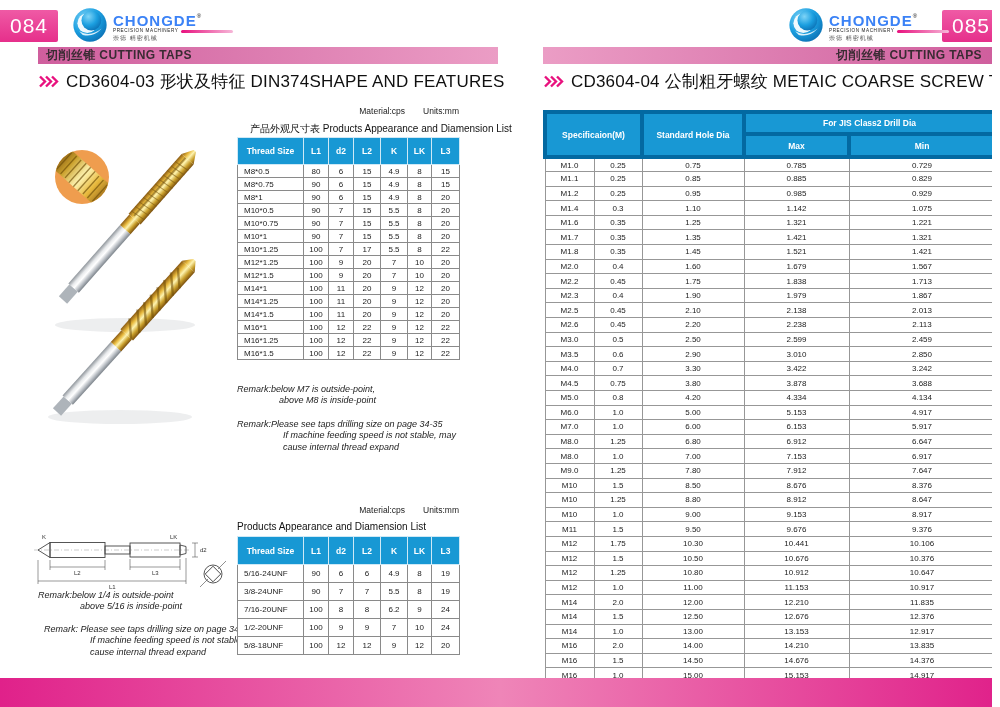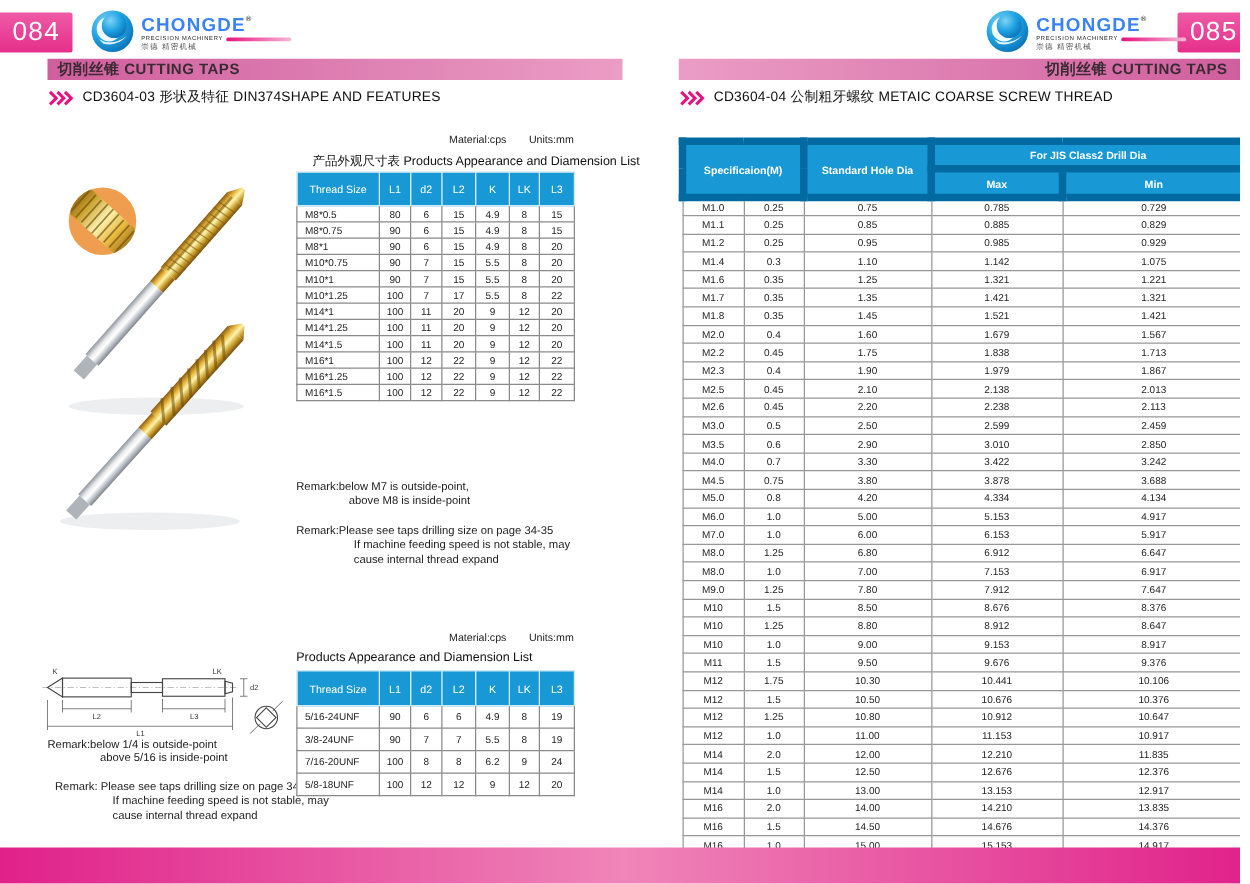--- a/index.html
+++ b/index.html
@@ -30,51 +30,51 @@
 
   
   .banner { position:absolute; top:47px; height:17px; display:flex; align-items:center;
             font-size:12px; font-weight:bold; color:#3a2b33; letter-spacing:.4px; }
   .banner-l { left:38px; right:2px; padding-left:8px;
               background:linear-gradient(90deg,#cf5e9d,#eb9dc5); justify-content:flex-start; }
   .banner-r { left:43px; right:4px; padding-right:14px;
               background:linear-gradient(90deg,#eb9dc5,#cf5e9d); justify-content:flex-end; }
 
   
-  .sec-title { position:absolute; top:70px; display:flex; align-items:flex-end; gap:6px;
-               font-size:11px; color:#101010; letter-spacing:.2px; white-space:nowrap; }
+  .sec-title { position:absolute; top:70px; display:flex; align-items:center; gap:6px;
+               font-size:17px; color:#101010; letter-spacing:.2px; white-space:nowrap; }
   .sec-title .chev { flex:0 0 auto; display:inline-flex; }
 
   
   .matnote { position:absolute; width:222px; display:flex; justify-content:flex-end; gap:18px;
              font-size:8.5px; color:#222; }
 
   .tbl-title { position:absolute; font-size:10px; color:#111; white-space:nowrap; }
 
   
   table.dim-table { position:absolute; left:237px; width:222px; border-collapse:collapse;
                     table-layout:fixed; background:#fff; border:1px solid #3c3c3c; }
-  table.dim-table th { background:#1898d4; color:#fff; font-size:8.5px; font-weight:400;
+  table.dim-table th { background:#1898d4; color:#fff; font-size:8.5px; font-weight:700;
                        border:1px solid #cfe9f6; padding:0; }
   #table1 th { height:27px; } #table2 th { height:28px; }
   table.dim-table td { font-size:8px; color:#222; text-align:center; padding:0;
                        border:1px solid #8a8a8a; }
   #table1 td { height:13px; } #table2 td { height:18px; }
   table.dim-table td:first-child { text-align:left; padding-left:6px; }
 
   
-  .remark { position:absolute; font-size:9px; color:#222; line-height:1.25; }
+  .remark { position:absolute; font-size:9px; color:#222; line-height:1.25;font-style:italic; }
   .remark .ind1 { padding-left:42px; }
   .remark .ind2 { padding-left:46px; }
 
   
   table.spec-table { position:absolute; left:43px; top:110px; width:450px; border-collapse:collapse;
                      table-layout:fixed; background:#fff; border:1px solid #3c3c3c; }
   table.spec-table th { background:#1898d4; color:#fff; font-size:8.5px; font-weight:600;
-                        border:6px solid #0369a1; padding:0; }
+                        border:4px solid #0369a1; padding:0; }
   table.spec-table thead tr:first-child th { height:22px; }
   table.spec-table thead tr:last-child th { height:23px; }
   table.spec-table td { font-size:8px; color:#222; text-align:center; padding:0;
                         height:14.6px; border:1px solid #979797; }
 
   
   .bottom-band { position:absolute; top:678px; height:29px; width:500px; }
   .bb-left { left:0; background:linear-gradient(90deg,#e0218a,#ef85b8); }
   .bb-right { left:500px; background:linear-gradient(90deg,#ef85b8,#e0218a); }
 
@@ -266,20 +266,29 @@
           <tr>
             <td>M8*1</td>
             <td>90</td>
             <td>6</td>
             <td>15</td>
             <td>4.9</td>
             <td>8</td>
             <td>20</td>
           </tr>
           <tr>
+            <td>M10*0.5</td>
+            <td>90</td>
+            <td>7</td>
+            <td>15</td>
+            <td>5.5</td>
+            <td>8</td>
+            <td>20</td>
+          </tr>
+          <tr>
             <td>M10*0.75</td>
             <td>90</td>
             <td>7</td>
             <td>15</td>
             <td>5.5</td>
             <td>8</td>
             <td>20</td>
           </tr>
           <tr>
             <td>M10*1</td>
@@ -291,20 +300,38 @@
             <td>20</td>
           </tr>
           <tr>
             <td>M10*1.25</td>
             <td>100</td>
             <td>7</td>
             <td>17</td>
             <td>5.5</td>
             <td>8</td>
             <td>22</td>
+          </tr>
+          <tr>
+            <td>M12*1.25</td>
+            <td>100</td>
+            <td>9</td>
+            <td>20</td>
+            <td>7</td>
+            <td>10</td>
+            <td>20</td>
+          </tr>
+          <tr>
+            <td>M12*1.5</td>
+            <td>100</td>
+            <td>9</td>
+            <td>20</td>
+            <td>7</td>
+            <td>10</td>
+            <td>20</td>
           </tr>
           <tr>
             <td>M14*1</td>
             <td>100</td>
             <td>11</td>
             <td>20</td>
             <td>9</td>
             <td>12</td>
             <td>20</td>
           </tr>
@@ -464,20 +491,29 @@
           <tr>
             <td>7/16-20UNF</td>
             <td>100</td>
             <td>8</td>
             <td>8</td>
             <td>6.2</td>
             <td>9</td>
             <td>24</td>
           </tr>
           <tr>
+            <td>1/2-20UNF</td>
+            <td>100</td>
+            <td>9</td>
+            <td>9</td>
+            <td>7</td>
+            <td>10</td>
+            <td>24</td>
+          </tr>
+          <tr>
             <td>5/8-18UNF</td>
             <td>100</td>
             <td>12</td>
             <td>12</td>
             <td>9</td>
             <td>12</td>
             <td>20</td>
           </tr>
         </tbody>
     </table>

